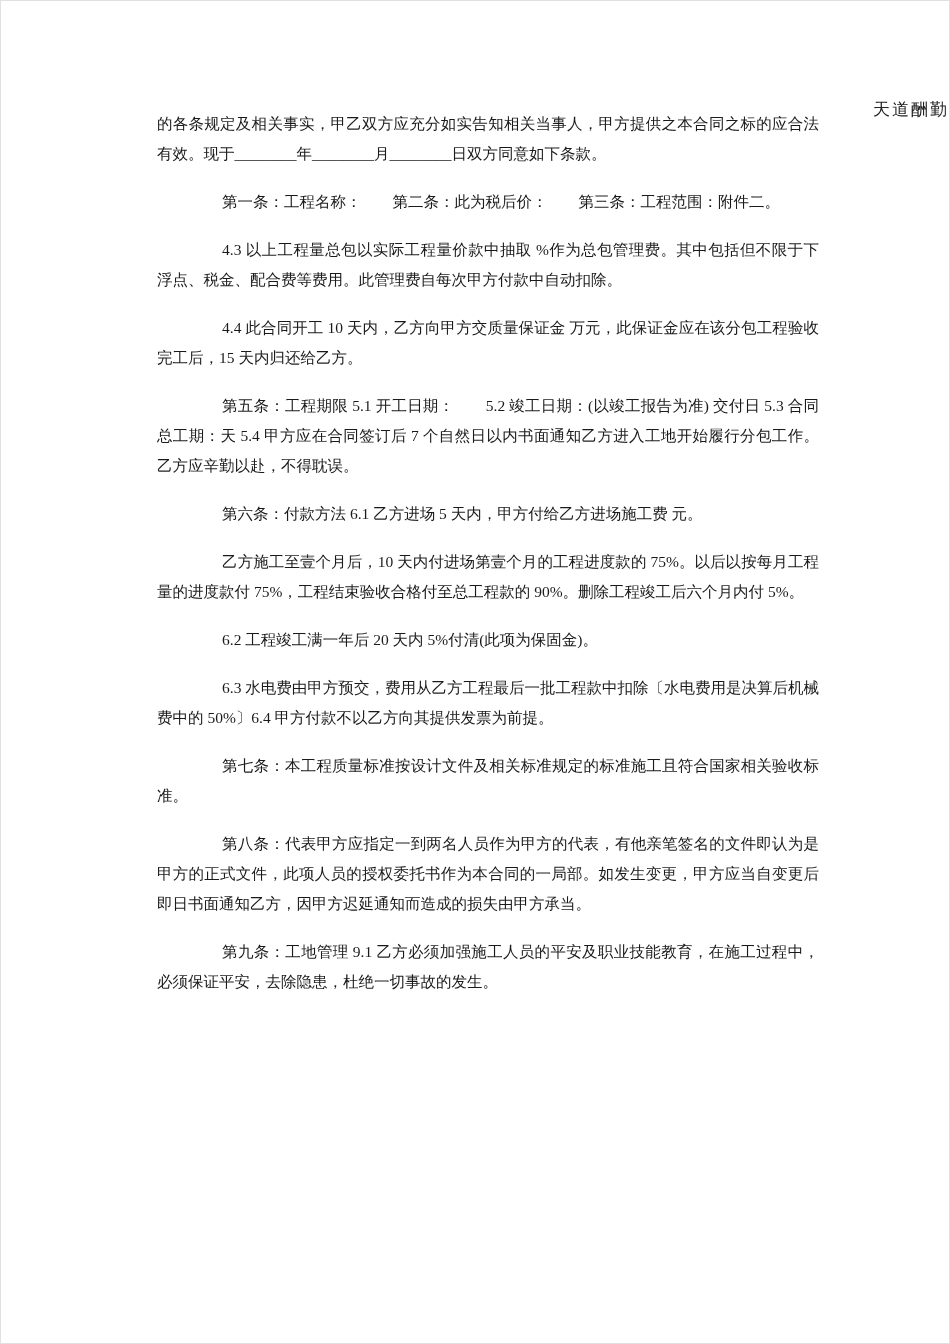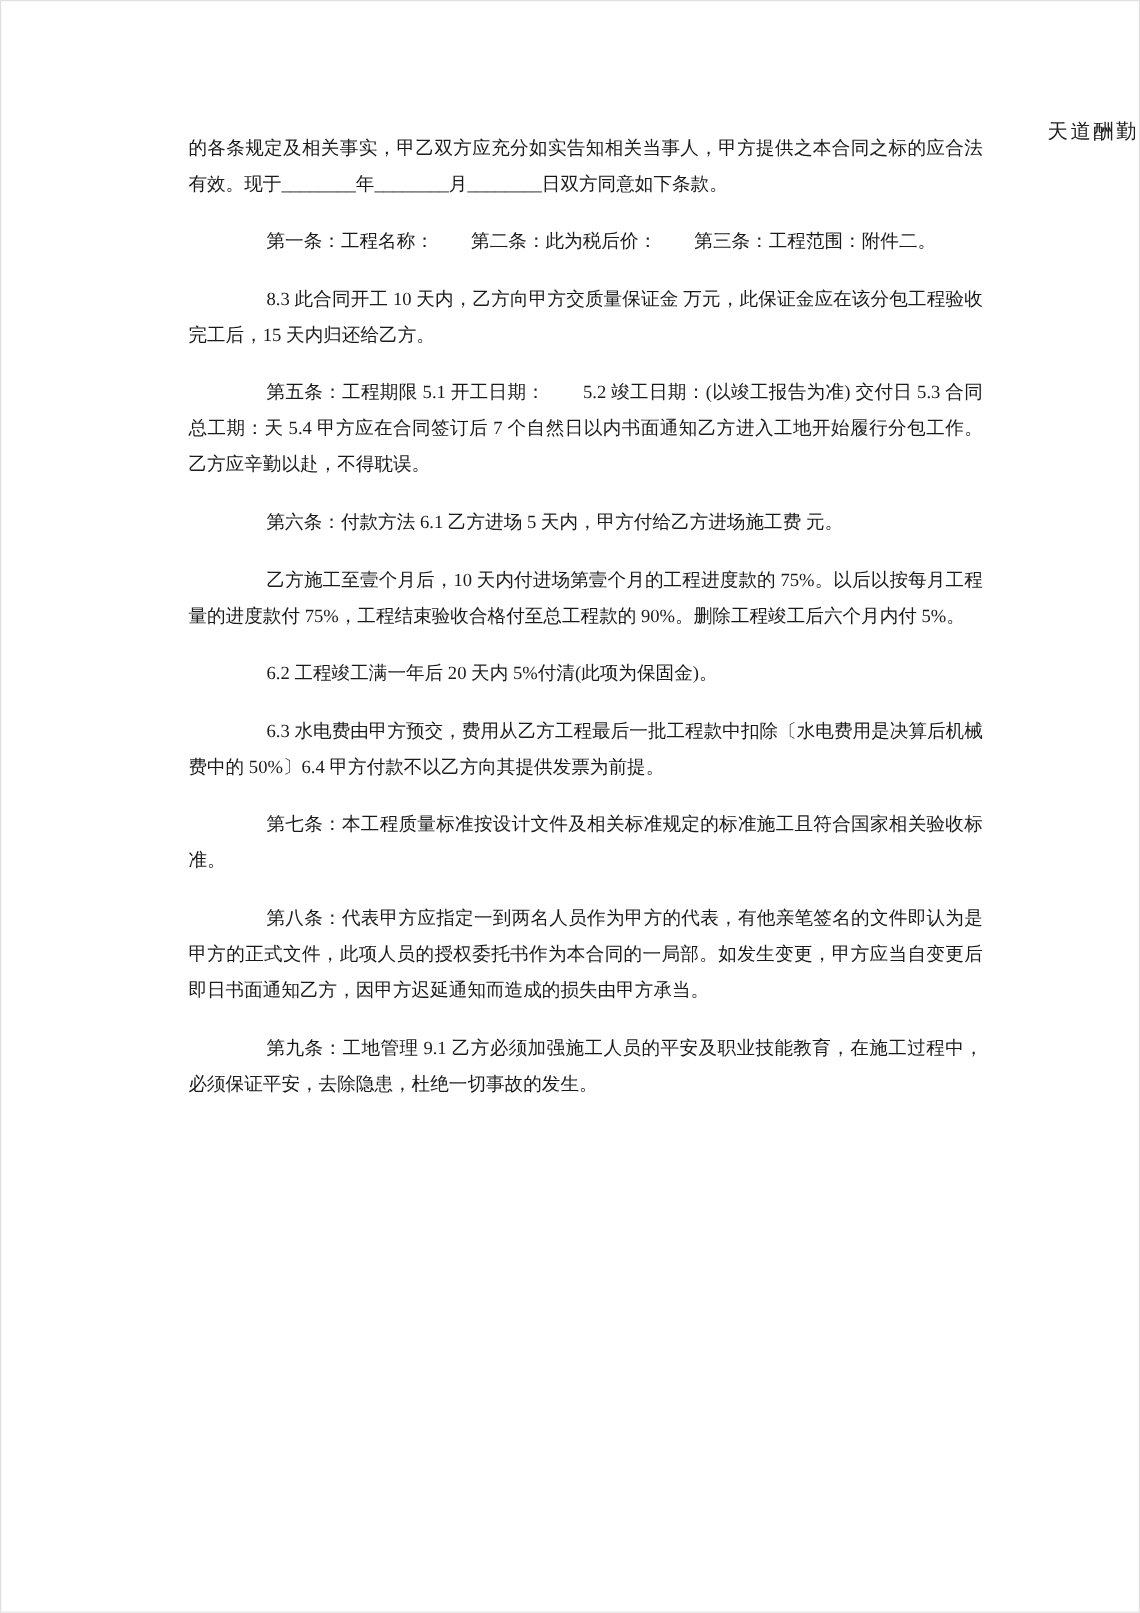--- a/index.html
+++ b/index.html
@@ -50,21 +50,22 @@
 </head>
 <body>
 
 <div class="page">
   <div class="doc-header">
     <span>天道酬勤</span>
   </div>
   <div class="content">
     <p class="para no-indent">的各条规定及相关事实，甲乙双方应充分如实告知相关当事人，甲方提供之本合同之标的应合法有效。现于________年________月________日双方同意如下条款。</p>
     <p class="para">第一条：工程名称：　　第二条：此为税后价：　　第三条：工程范围：附件二。</p>
-    <p class="para">8.3 此合同开工 10 天内，乙方向甲方交质量保证金 万元，此保证金应在该分包工程验收完工后，15 天内归还给乙方。</p>
+    <p class="para">4.3 以上工程量总包以实际工程量价款中抽取 %作为总包管理费。其中包括但不限于下浮点、税金、配合费等费用。此管理费自每次甲方付款中自动扣除。</p>
+    <p class="para">4.4 此合同开工 10 天内，乙方向甲方交质量保证金 万元，此保证金应在该分包工程验收完工后，15 天内归还给乙方。</p>
     <p class="para">第五条：工程期限 5.1 开工日期：　　5.2 竣工日期：(以竣工报告为准) 交付日 5.3 合同总工期：天 5.4 甲方应在合同签订后 7 个自然日以内书面通知乙方进入工地开始履行分包工作。乙方应辛勤以赴，不得耽误。</p>
     <p class="para">第六条：付款方法 6.1 乙方进场 5 天内，甲方付给乙方进场施工费 元。</p>
     <p class="para">乙方施工至壹个月后，10 天内付进场第壹个月的工程进度款的 75%。以后以按每月工程量的进度款付 75%，工程结束验收合格付至总工程款的 90%。删除工程竣工后六个月内付 5%。</p>
     <p class="para">6.2 工程竣工满一年后 20 天内 5%付清(此项为保固金)。</p>
     <p class="para">6.3 水电费由甲方预交，费用从乙方工程最后一批工程款中扣除〔水电费用是决算后机械费中的 50%〕6.4 甲方付款不以乙方向其提供发票为前提。</p>
     <p class="para">第七条：本工程质量标准按设计文件及相关标准规定的标准施工且符合国家相关验收标准。</p>
     <p class="para">第八条：代表甲方应指定一到两名人员作为甲方的代表，有他亲笔签名的文件即认为是甲方的正式文件，此项人员的授权委托书作为本合同的一局部。如发生变更，甲方应当自变更后即日书面通知乙方，因甲方迟延通知而造成的损失由甲方承当。</p>
     <p class="para">第九条：工地管理 9.1 乙方必须加强施工人员的平安及职业技能教育，在施工过程中，必须保证平安，去除隐患，杜绝一切事故的发生。</p>
   </div>
 </div>

